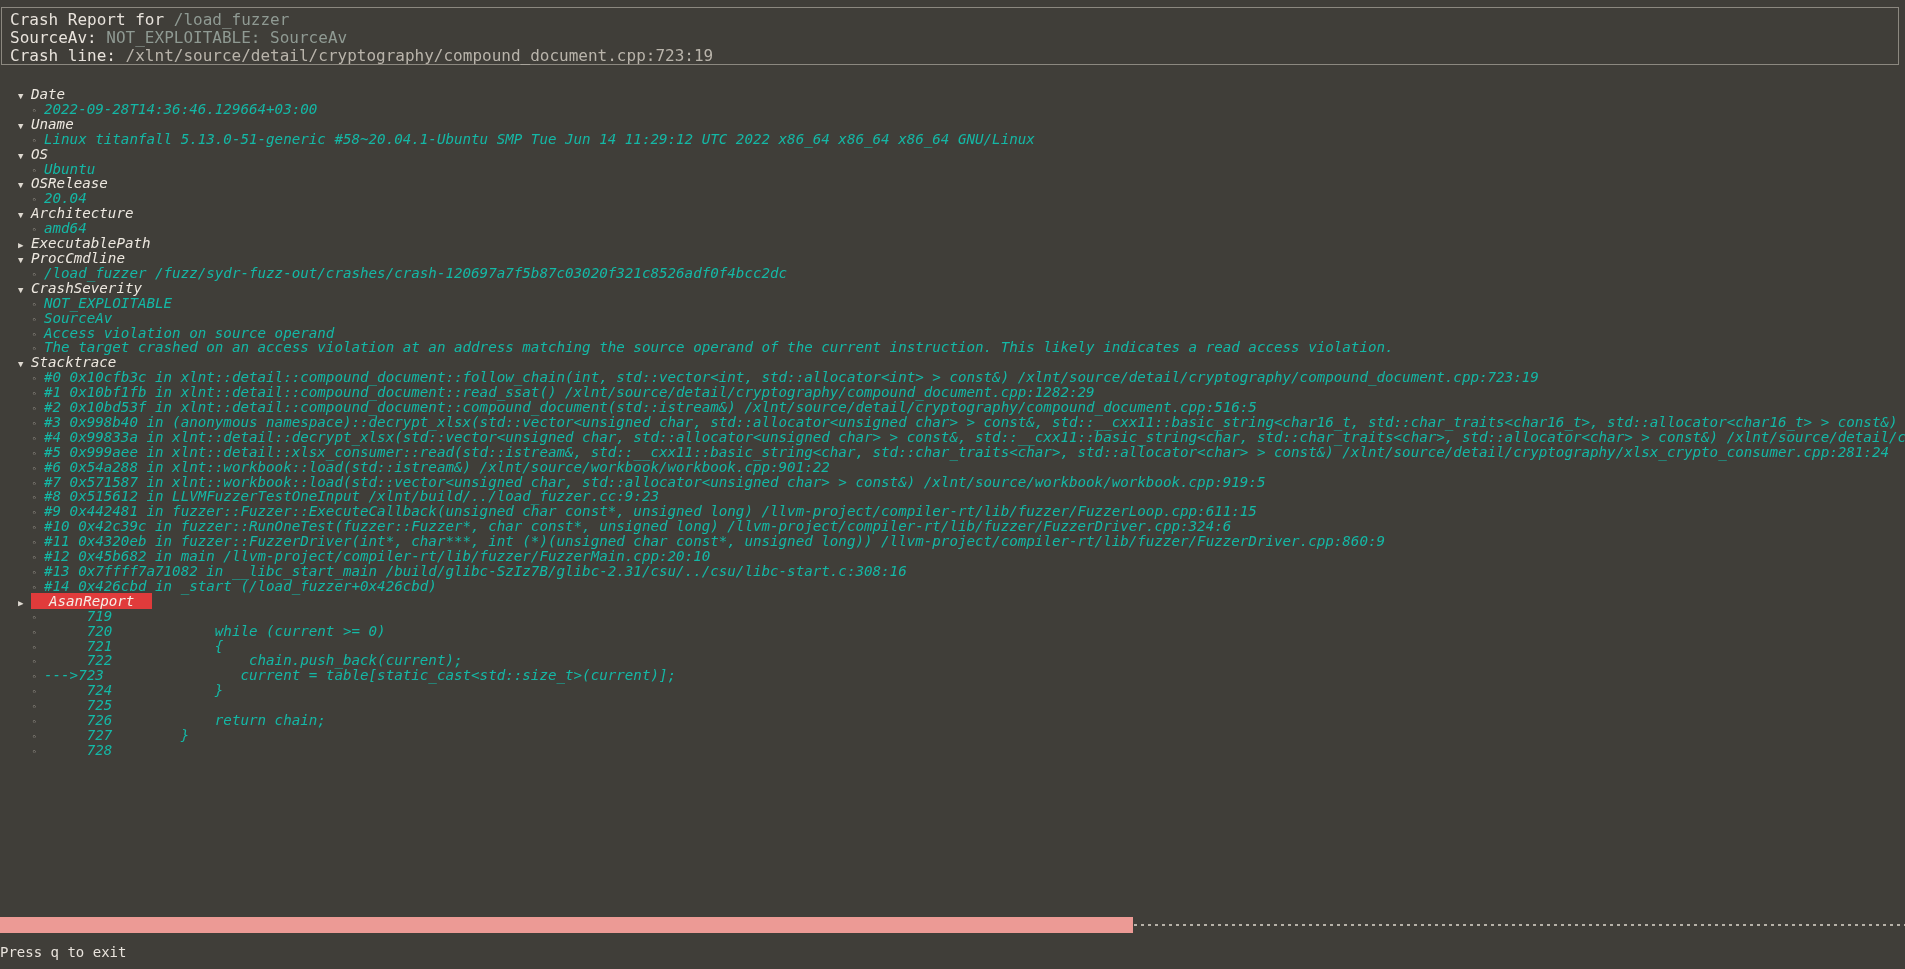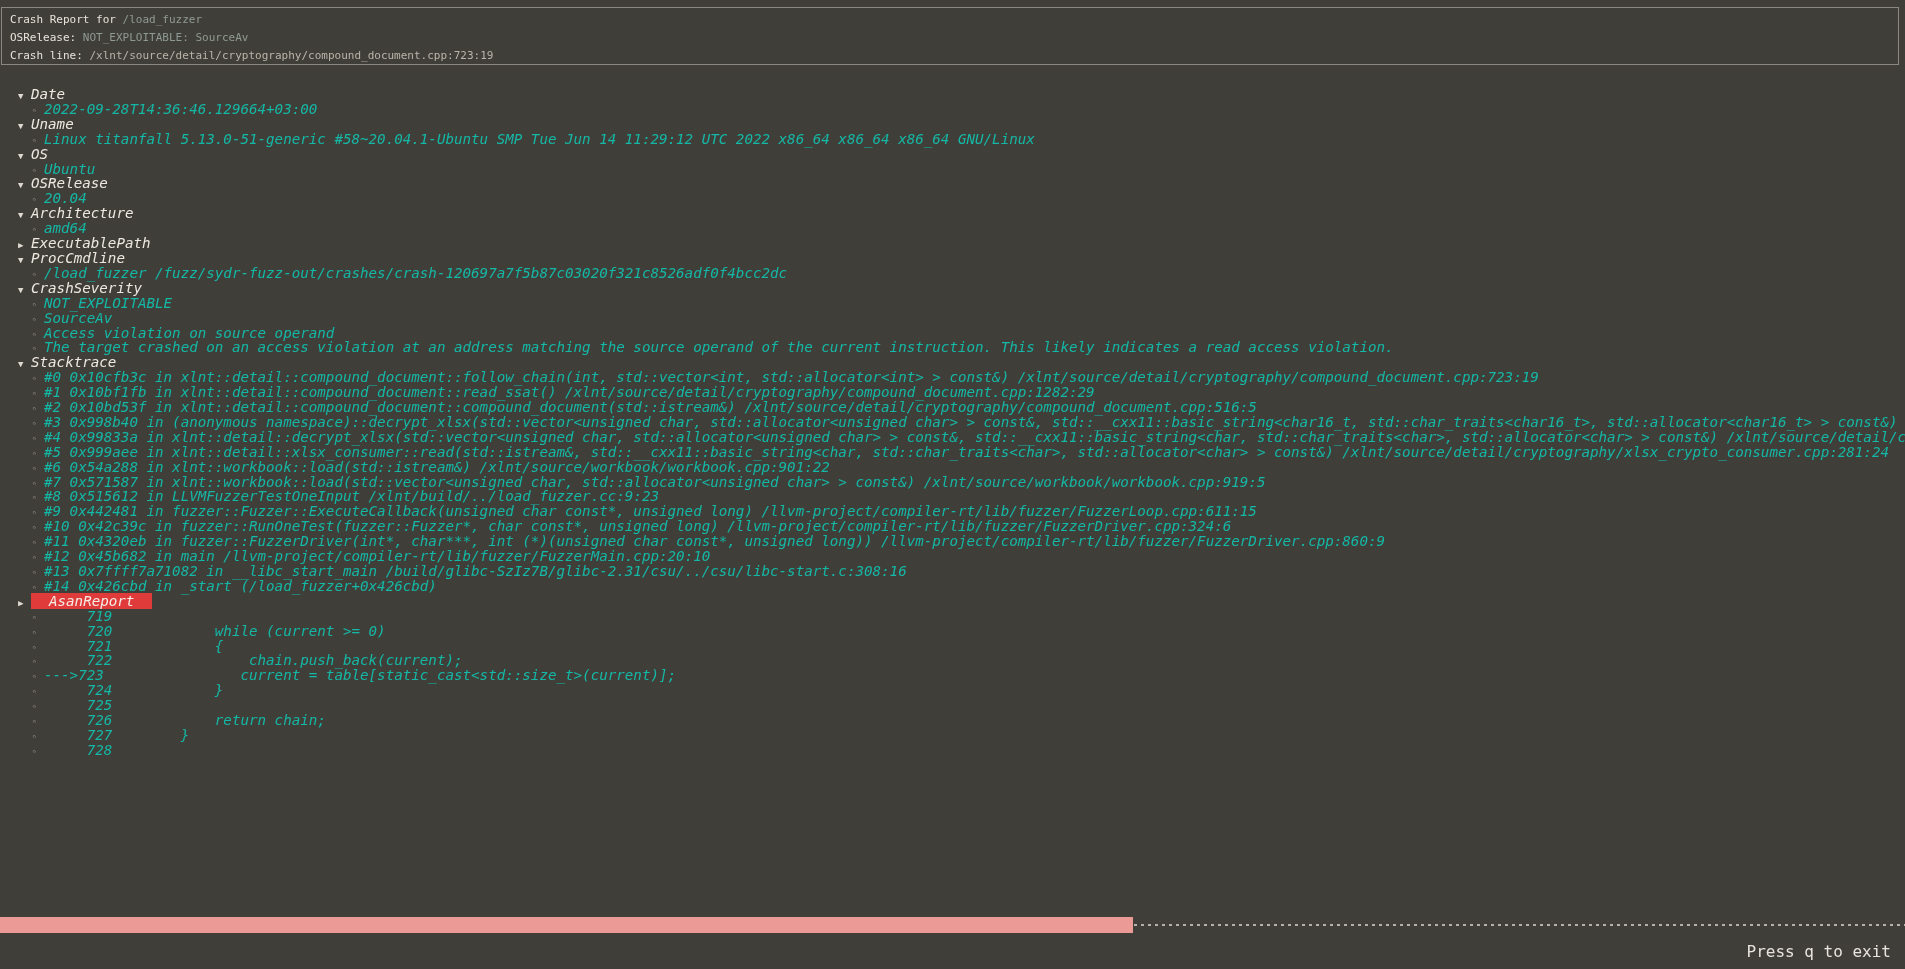--- a/index.html
+++ b/index.html
@@ -34,21 +34,21 @@
     width: 1898px;
     height: 58px;
     border: 1px solid #8c8880;
     box-sizing: border-box;
     padding: 3px 0 0 8px;
   }
   .header-line {
     white-space: pre;
     height: 18px;
     line-height: 18px;
-    font-size: 11px;
+    font-size: 16px;
   }
   .hl-label { color: #e8e3dc; }
   .hl-dim   { color: #8f9a93; }
   .hl-path  { color: #b9b4ab; }
 
   
   .tree {
     position: absolute;
     left: 16px;
     top: 87px;
@@ -122,36 +122,35 @@
   }
 
   
   .statusbar {
     position: absolute;
     left: 0;
     bottom: 0;
     width: 1905px;
     height: 34px;
     line-height: 34px;
-    text-align: right;
     padding-right: 14px;
     box-sizing: border-box;
     color: #e8e3dc;
-    font-size: 16px;
+    font-size: 14px;
     white-space: pre;
   }
 </style>
 </head>
 <body>
 
 <div id="app">
 
   <div class="header-panel">
     <div class="header-line"><span class="hl-label">Crash Report for </span><span class="hl-dim">/load_fuzzer</span></div>
-    <div class="header-line"><span class="hl-label">OSRelease: </span><span class="hl-dim">NOT_EXPLOITABLE: SourceAv</span></div>
+    <div class="header-line"><span class="hl-label">SourceAv: </span><span class="hl-dim">NOT_EXPLOITABLE: SourceAv</span></div>
     <div class="header-line"><span class="hl-label">Crash line: </span><span class="hl-path">/xlnt/source/detail/cryptography/compound_document.cpp:723:19</span></div>
   </div>
 
   <div class="tree" id="tree-root">
       <div class="row node"><span class="marker">▼</span><span class="node-label">Date</span></div>
       <div class="row"><span class="bullet">◦</span><span class="leaf-text">2022-09-28T14:36:46.129664+03:00</span></div>
       <div class="row node"><span class="marker">▼</span><span class="node-label">Uname</span></div>
       <div class="row"><span class="bullet">◦</span><span class="leaf-text">Linux titanfall 5.13.0-51-generic #58~20.04.1-Ubuntu SMP Tue Jun 14 11:29:12 UTC 2022 x86_64 x86_64 x86_64 GNU/Linux</span></div>
       <div class="row node"><span class="marker">▼</span><span class="node-label">OS</span></div>
       <div class="row"><span class="bullet">◦</span><span class="leaf-text">Ubuntu</span></div>

